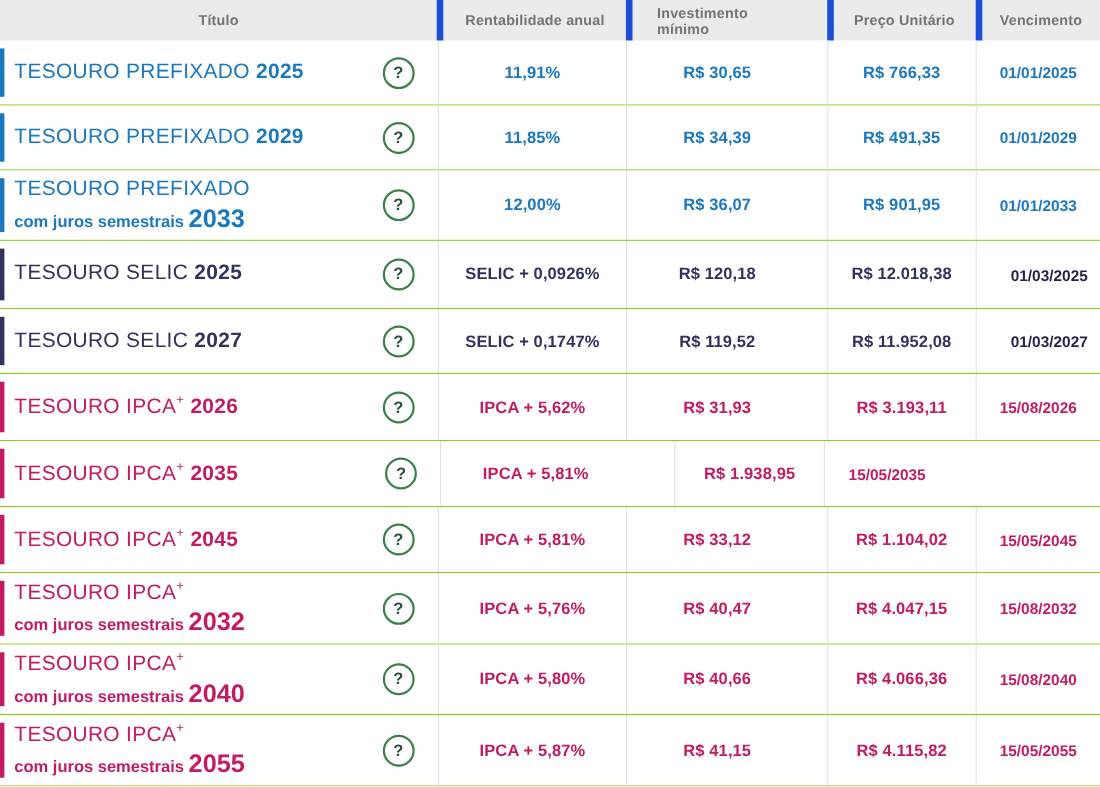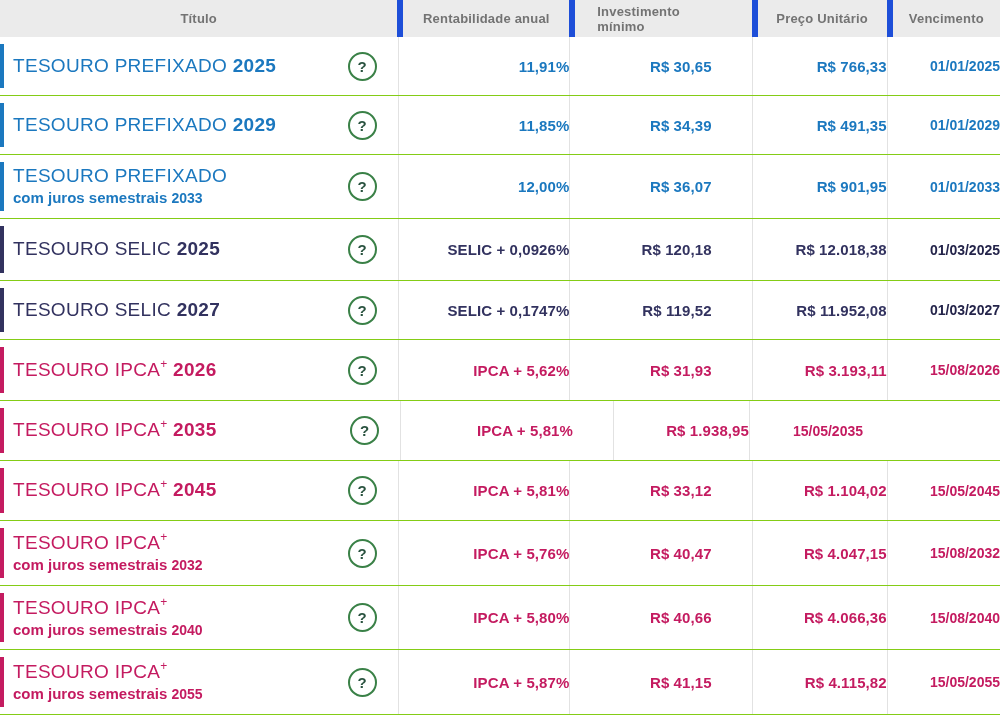--- a/index.html
+++ b/index.html
@@ -30,35 +30,35 @@
   #rows .row:nth-child(3)  { height:64px; }
   #rows .row:nth-child(4)  { height:62px; }
   #rows .row:nth-child(5)  { height:59px; }
   #rows .row:nth-child(6)  { height:61px; }
   #rows .row:nth-child(7)  { height:60px; }
   #rows .row:nth-child(8)  { height:60px; }
   #rows .row:nth-child(9)  { height:65px; }
   #rows .row:nth-child(10) { height:64px; }
   #rows .row:nth-child(11) { height:65px; }
 
-  .cell { display:flex; align-items:center; justify-content:flex-end; }
+  .cell { display:flex; align-items:center; justify-content:center; }
   .cell + .cell { border-left:1px solid #e2e2e2; }
 
   .accent-bar { position:absolute; left:0; top:7px; bottom:7px; width:4px; }
 
   .title-cell {
     justify-content:space-between;
     padding-left:13px; padding-right:21px;
   }
   .title-text { line-height:1.1; }
   .title-line1 { font-size:19px; font-weight:400; letter-spacing:.3px; white-space:nowrap; }
   .title-line1 sup { font-size:12px; font-weight:400; position:relative; top:-1px; }
   .year-inline { font-size:19px; font-weight:bold; }
   .title-line2 { font-size:15px; font-weight:bold; margin-top:3px; white-space:nowrap; }
-  .year-line2 { font-size:14px; font-weight:bold; }
+  .year-line2 { font-size:23px; font-weight:bold; }
 
   .help-icon {
     width:29px; height:29px; border-radius:50%;
     border:2px solid #3a8147; color:#29523f;
     display:flex; align-items:center; justify-content:center;
     font-size:15px; font-weight:bold; flex:0 0 auto;
     background:#fff; cursor:pointer;
   }
 
   .value { font-size:15px; font-weight:bold; letter-spacing:.1px; }

